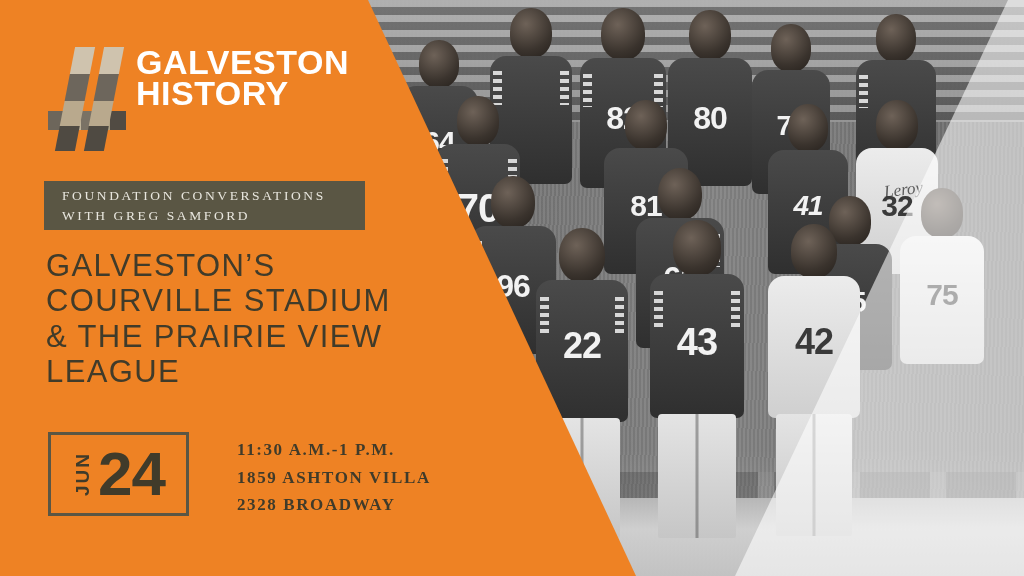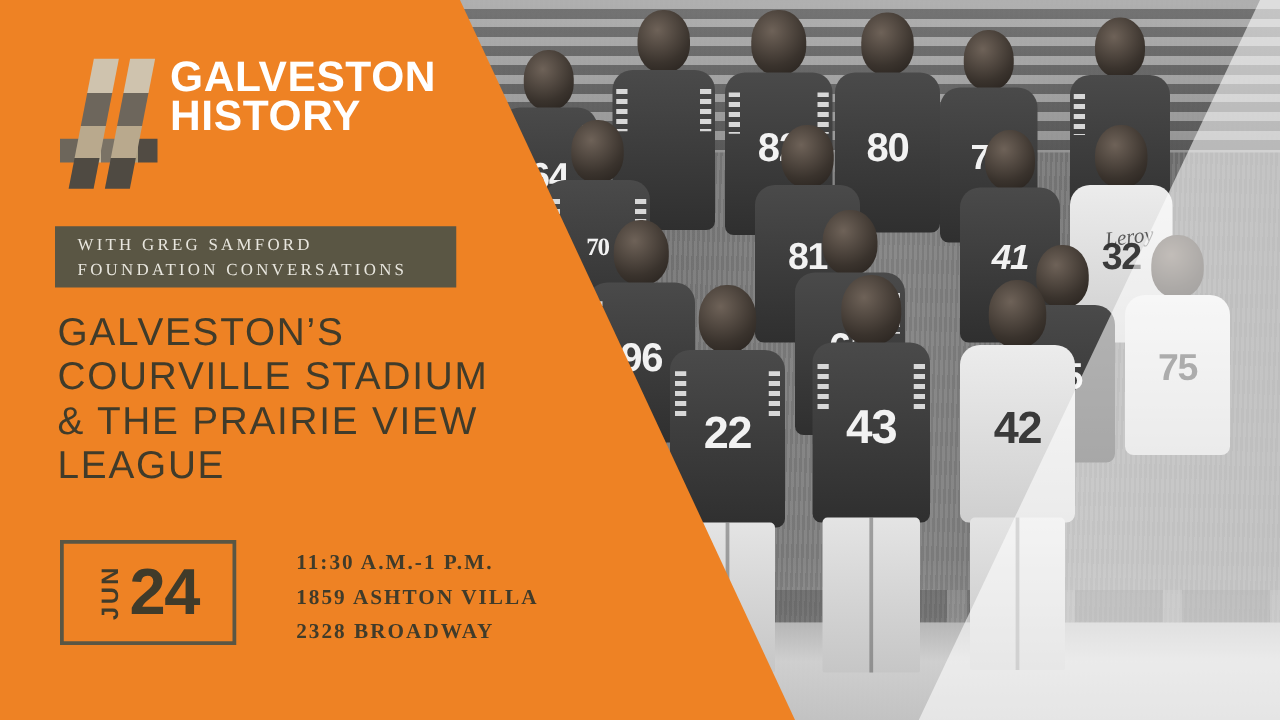--- a/index.html
+++ b/index.html
@@ -150,21 +150,21 @@
   .date-box{
     width:141px;height:84px;border:3px solid #5a5644;box-sizing:border-box;
     display:flex;align-items:center;justify-content:center;gap:4px;
   }
   .month{
     writing-mode:vertical-rl;transform:rotate(180deg);
     color:#403b2a;font-weight:700;font-size:19px;letter-spacing:2px;
     font-family:"Liberation Sans",sans-serif;
   }
   .day{
-    color:#403b2a;font-weight:700;font-size:52px;line-height:.86;
+    color:#403b2a;font-weight:700;font-size:62px;line-height:.86;
     letter-spacing:-1px;font-family:"Liberation Sans",sans-serif;
   }
   .details{margin-left:48px;margin-top:4px;display:flex;flex-direction:column;}
   .details span{
     color:#403b2a;font-family:"Liberation Serif",serif;font-weight:700;
     font-size:17px;letter-spacing:1.6px;line-height:1.62;white-space:nowrap;
   }
 </style>
 </head>
 <body>
@@ -218,21 +218,21 @@
         <div class="stripe l"></div>
         <div class="num" style="font-size:30px;">51</div>
       </div>
     </div>
 
     <div class="player dark" style="left:436px;top:96px;width:84px;height:230px;">
       <div class="head" style="top:0;width:42px;height:50px;"></div>
       <div class="torso" style="top:48px;width:84px;height:128px;">
         <div class="stripe l"></div>
         <div class="stripe r"></div>
-        <div class="num" style="font-size:20px;font-family:Liberation Serif, serif;">70</div>
+        <div class="num" style="font-size:40px;">70</div>
       </div>
     </div>
     <div class="player dark" style="left:604px;top:100px;width:84px;height:226px;">
       <div class="head" style="top:0;width:42px;height:50px;"></div>
       <div class="torso" style="top:48px;width:84px;height:126px;">
         <div class="num" style="font-size:30px;">81</div>
       </div>
     </div>
     <div class="player light" style="left:856px;top:100px;width:82px;height:226px;">
       <div class="head" style="top:0;width:42px;height:50px;"></div>
@@ -315,22 +315,22 @@
         <div class="bar v v1"></div>
         <div class="bar v v2"></div>
       </div>
       <div class="logo-text">
         <span>GALVESTON</span>
         <span>HISTORY</span>
       </div>
     </div>
 
     <div class="banner">
+      <span>FOUNDATION CONVERSATIONS</span>
       <span>WITH GREG SAMFORD</span>
-      <span>FOUNDATION CONVERSATIONS</span>
     </div>
 
     <div class="headline">
       <div>GALVESTON’S</div>
       <div>COURVILLE STADIUM</div>
       <div>&amp; THE PRAIRIE VIEW</div>
       <div>LEAGUE</div>
     </div>
 
     <div class="date-row">

